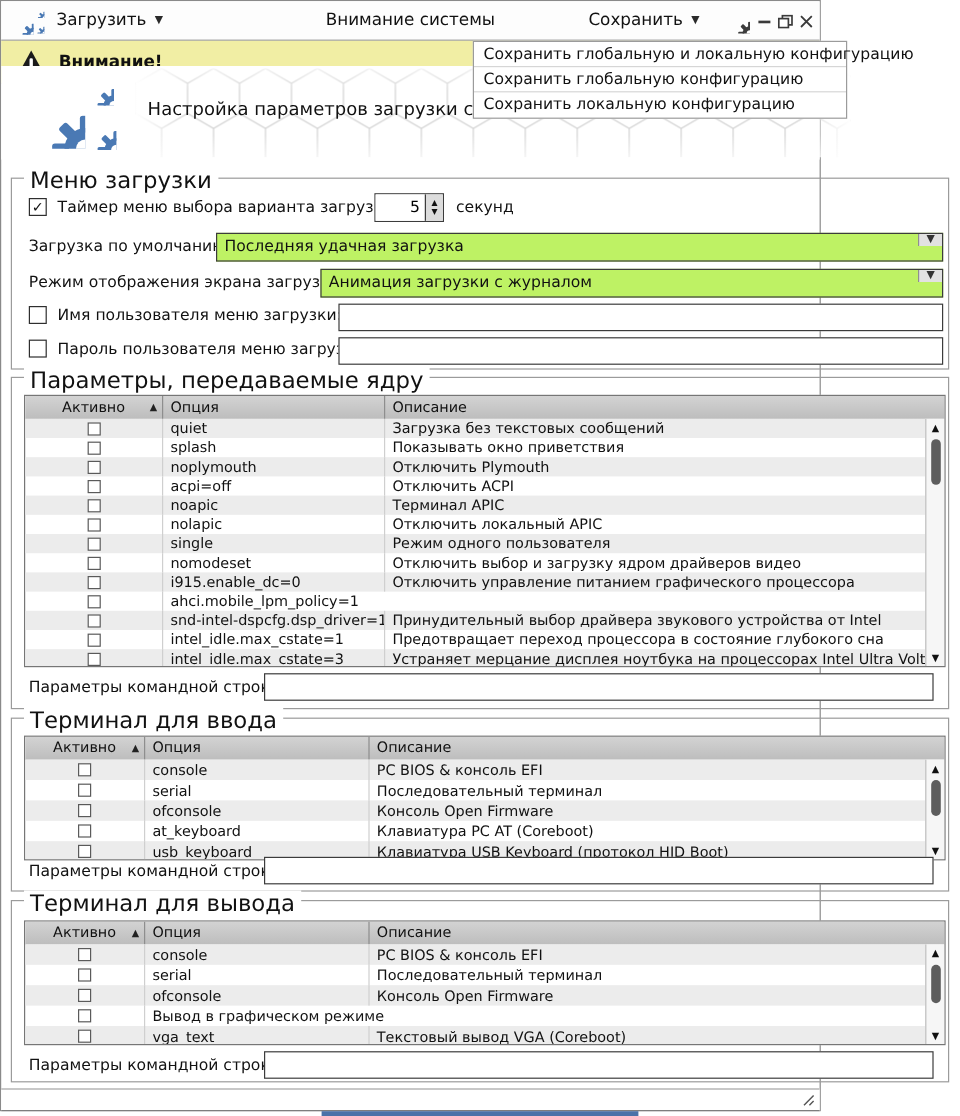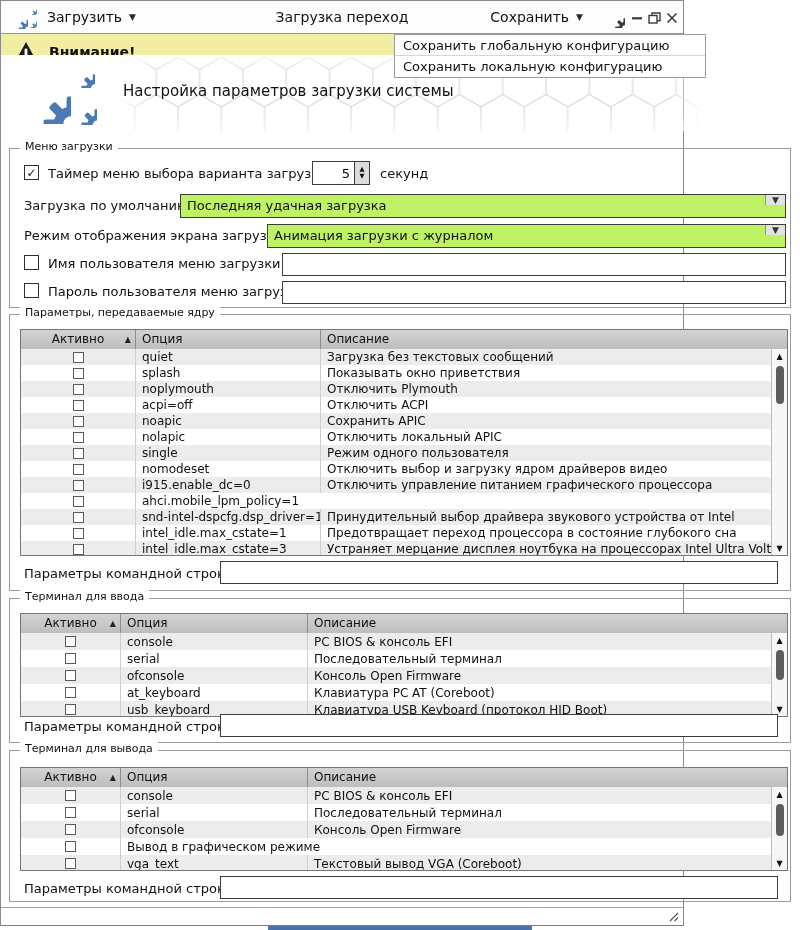--- a/index.html
+++ b/index.html
@@ -43,21 +43,21 @@
   .hexwrap { position:absolute; left:112px; top:2px; width:596px; height:74px; }
   .hexfade { position:absolute; inset:0;
      background:linear-gradient(90deg,#fff 0%,rgba(255,255,255,0) 7%,rgba(255,255,255,0) 93%,#fff 100%),
                 linear-gradient(180deg,rgba(255,255,255,.6) 0%,rgba(255,255,255,0) 25%,rgba(255,255,255,0) 75%,rgba(255,255,255,.6) 100%); }
   .logo { position:absolute; left:14px; top:5px; color:#4a79b4; }
   .page-title { position:absolute; left:122px; top:27px; font-size:15px; }
 
   
   .group { position:absolute; border:1px solid #9b9b9b; background:transparent; }
   .legend { position:absolute; top:-9px; left:10px; background:#fff; padding:0 5px;
-            font-size:11px; white-space:nowrap; }
+            font-size:19px; white-space:nowrap; }
   .g1 { left:8px; top:147px; width:782px; height:160px; }
   .g2 { left:8px; top:313px; width:782px; height:277px; }
   .g3 { left:8px; top:597px; width:782px; height:145px; }
   .g4 { left:8px; top:749px; width:782px; height:152px; }
   .lbl { position:absolute; font-size:13px; white-space:nowrap; }
 
   
   .cb { position:absolute; width:15px; height:15px; border:1.5px solid #2e2e2e;
         background:#fff; display:flex; align-items:center; justify-content:center;
         font-size:12px; font-weight:bold; }
@@ -159,21 +159,21 @@
           </svg>
         <svg x="16" y="12" width="12" height="12" viewBox="-12 -12 24 24">
             <use href="#gear"></use>
           </svg>
       </svg>
     </div>
     <div class="flat-btn load-btn">
       <span>Загрузить</span>
       <span class="drop-arrow">▼</span>
     </div>
-    <div class="win-title">Загрузка переход</div>
+    <div class="win-title">Внимание системы</div>
     <div class="flat-btn save-btn">
       <span>Сохранить</span>
       <span class="drop-arrow">▼</span>
     </div>
     <div class="gear-btn">
       <svg width="20" height="20" viewBox="-12 -12 24 24">
           <use href="#gear"></use>
         </svg>
     </div>
     <div class="win-ctl btn-min">
@@ -226,20 +226,21 @@
         <svg x="50" y="33" width="32" height="32" viewBox="-12 -12 24 24">
             <use href="#gear"></use>
           </svg>
       </svg>
     </div>
     <div class="page-title">Настройка параметров загрузки системы</div>
   </div>
 
   <div class="menu">
 
+  <div class="menu-item">Сохранить глобальную и локальную конфигурацию</div>
       <div class="menu-item">Сохранить глобальную конфигурацию</div>
       <div class="menu-item">Сохранить локальную конфигурацию</div>
     </div>
 
   <div class="group g1">
     <span class="legend">Меню загрузки</span>
     <span class="cb" style="left:14px; top:16px;">
         <span>✓</span>
       </span>
     <span class="lbl" style="left:38px; top:17px;">Таймер меню выбора варианта загрузки</span>
@@ -312,21 +313,21 @@
               <span class="cb-s"></span>
             </div>
             <div class="td c2">acpi=off</div>
             <div class="td">Отключить ACPI</div>
           </div>
           <div class="tr">
             <div class="td c1">
               <span class="cb-s"></span>
             </div>
             <div class="td c2">noapic</div>
-            <div class="td">Сохранить APIC</div>
+            <div class="td">Терминал APIC</div>
           </div>
           <div class="tr">
             <div class="td c1">
               <span class="cb-s"></span>
             </div>
             <div class="td c2">nolapic</div>
             <div class="td">Отключить локальный APIC</div>
           </div>
           <div class="tr">
             <div class="td c1">

